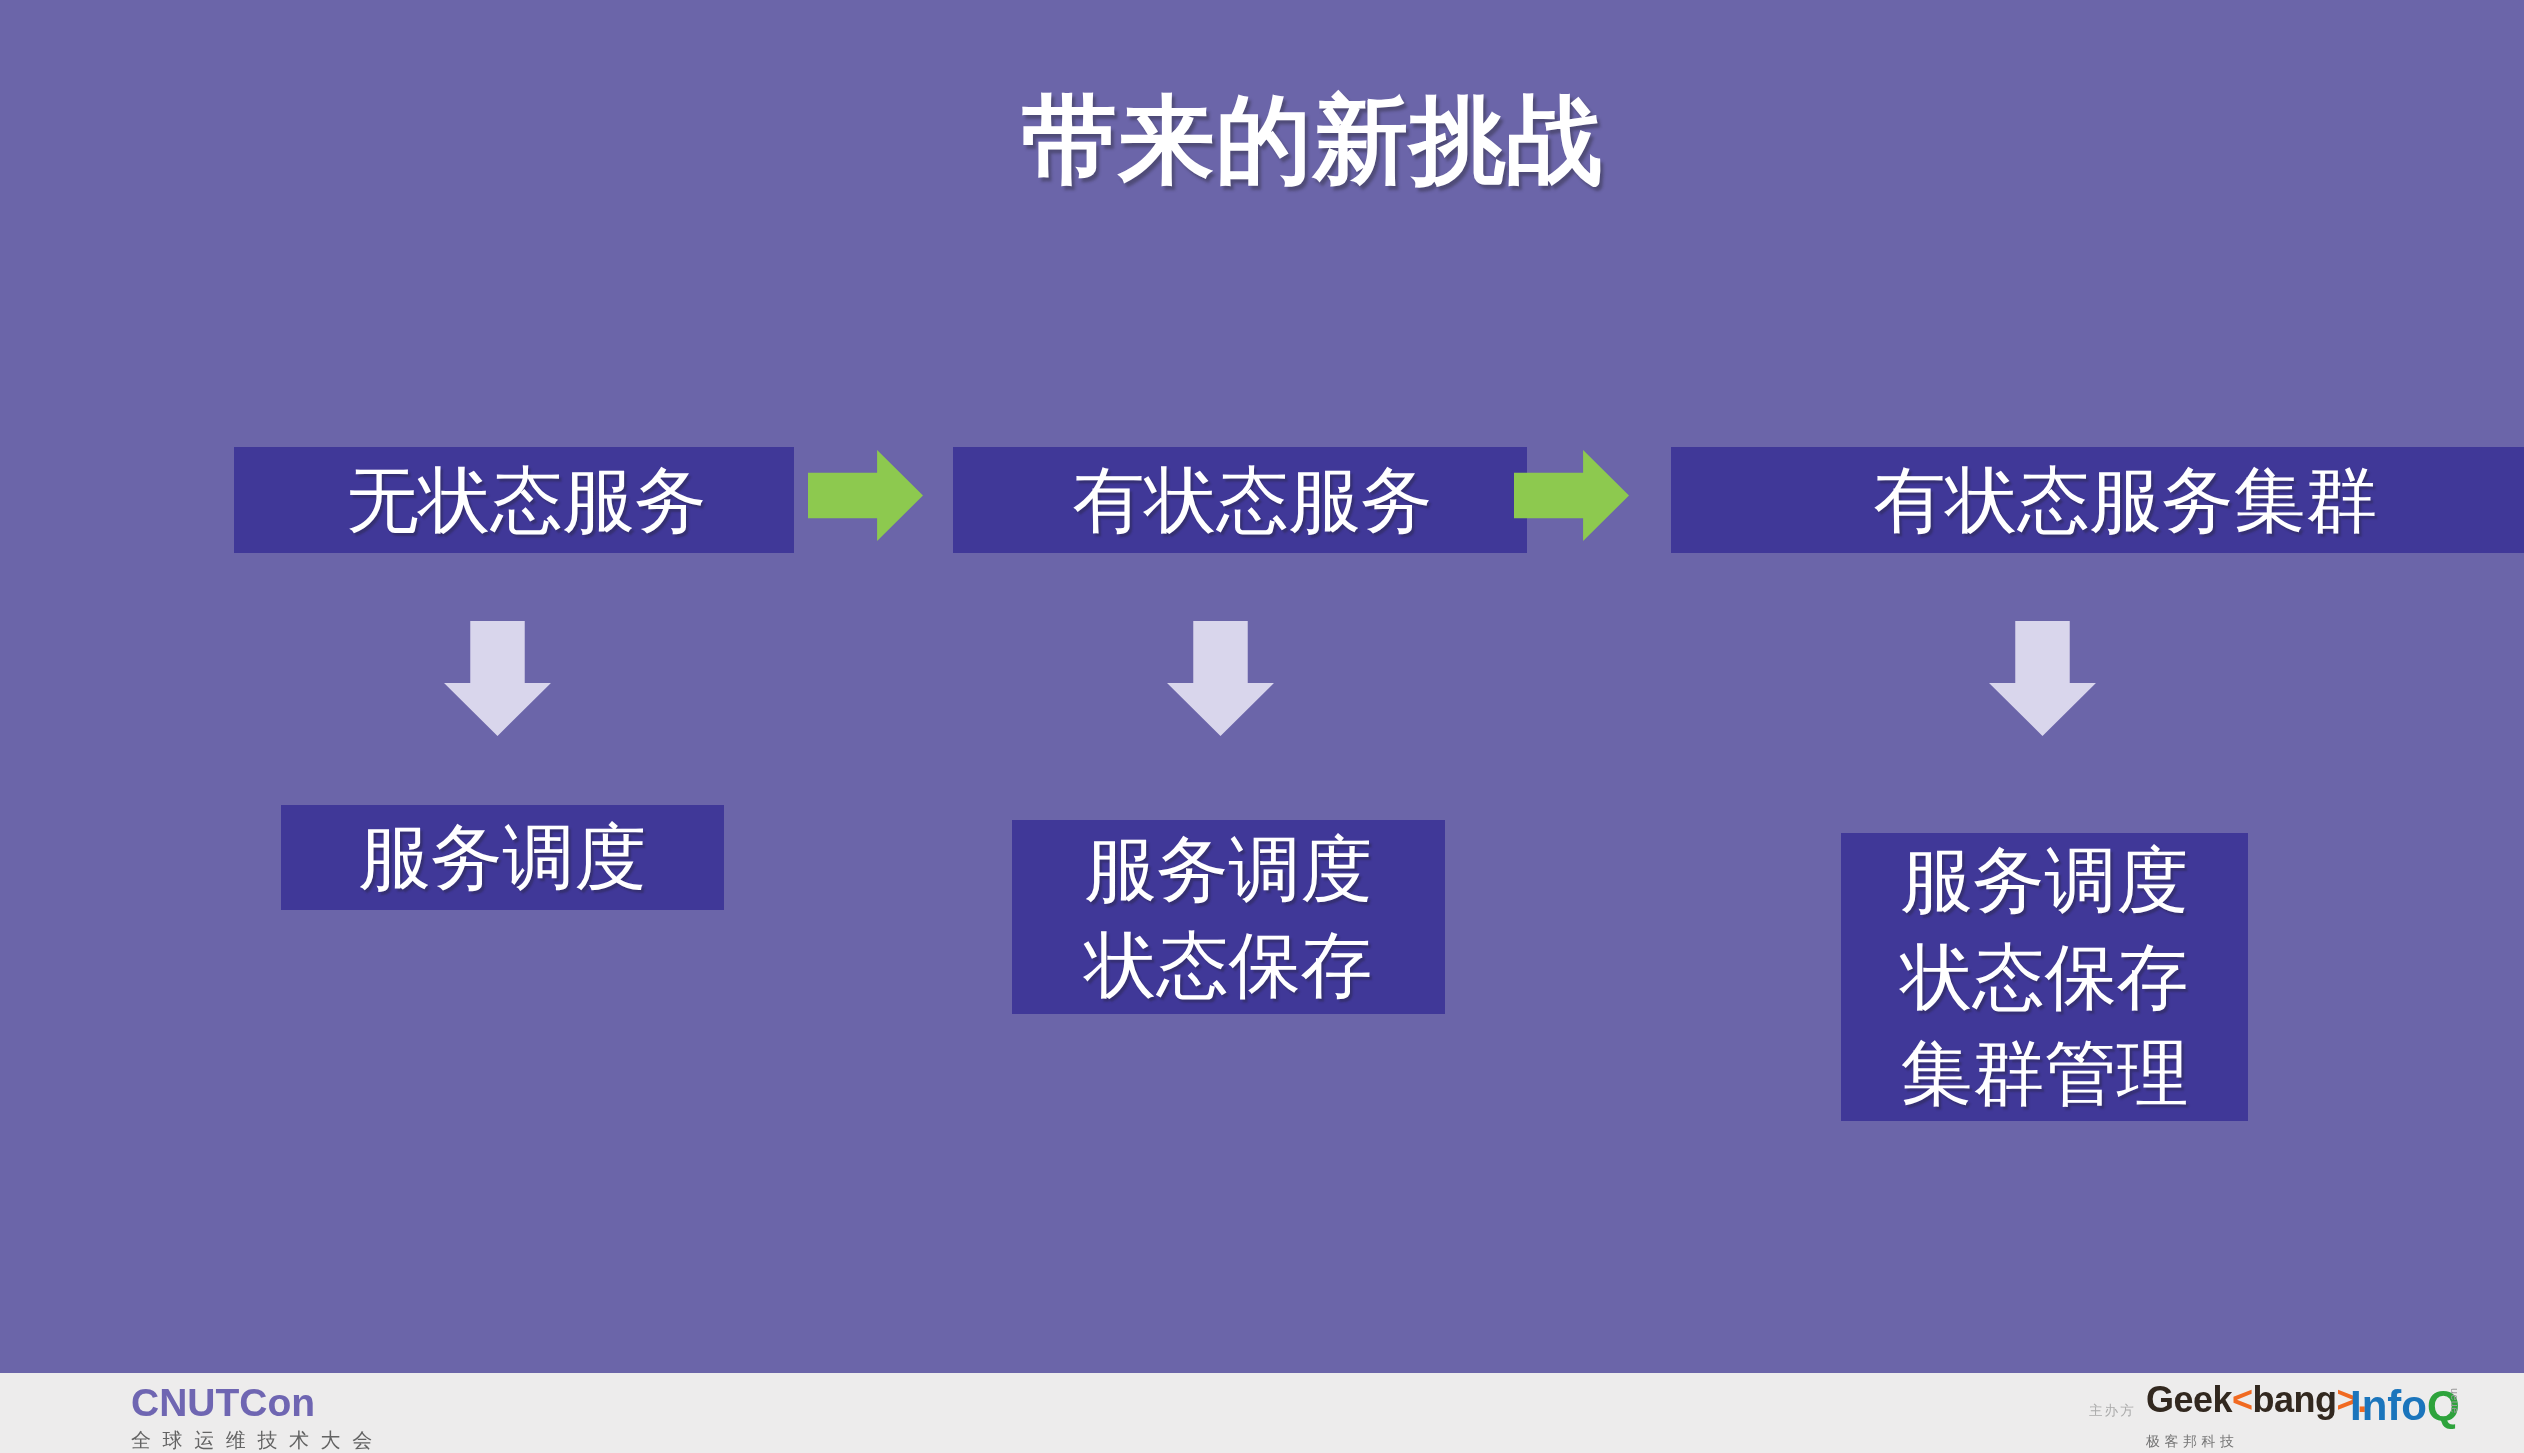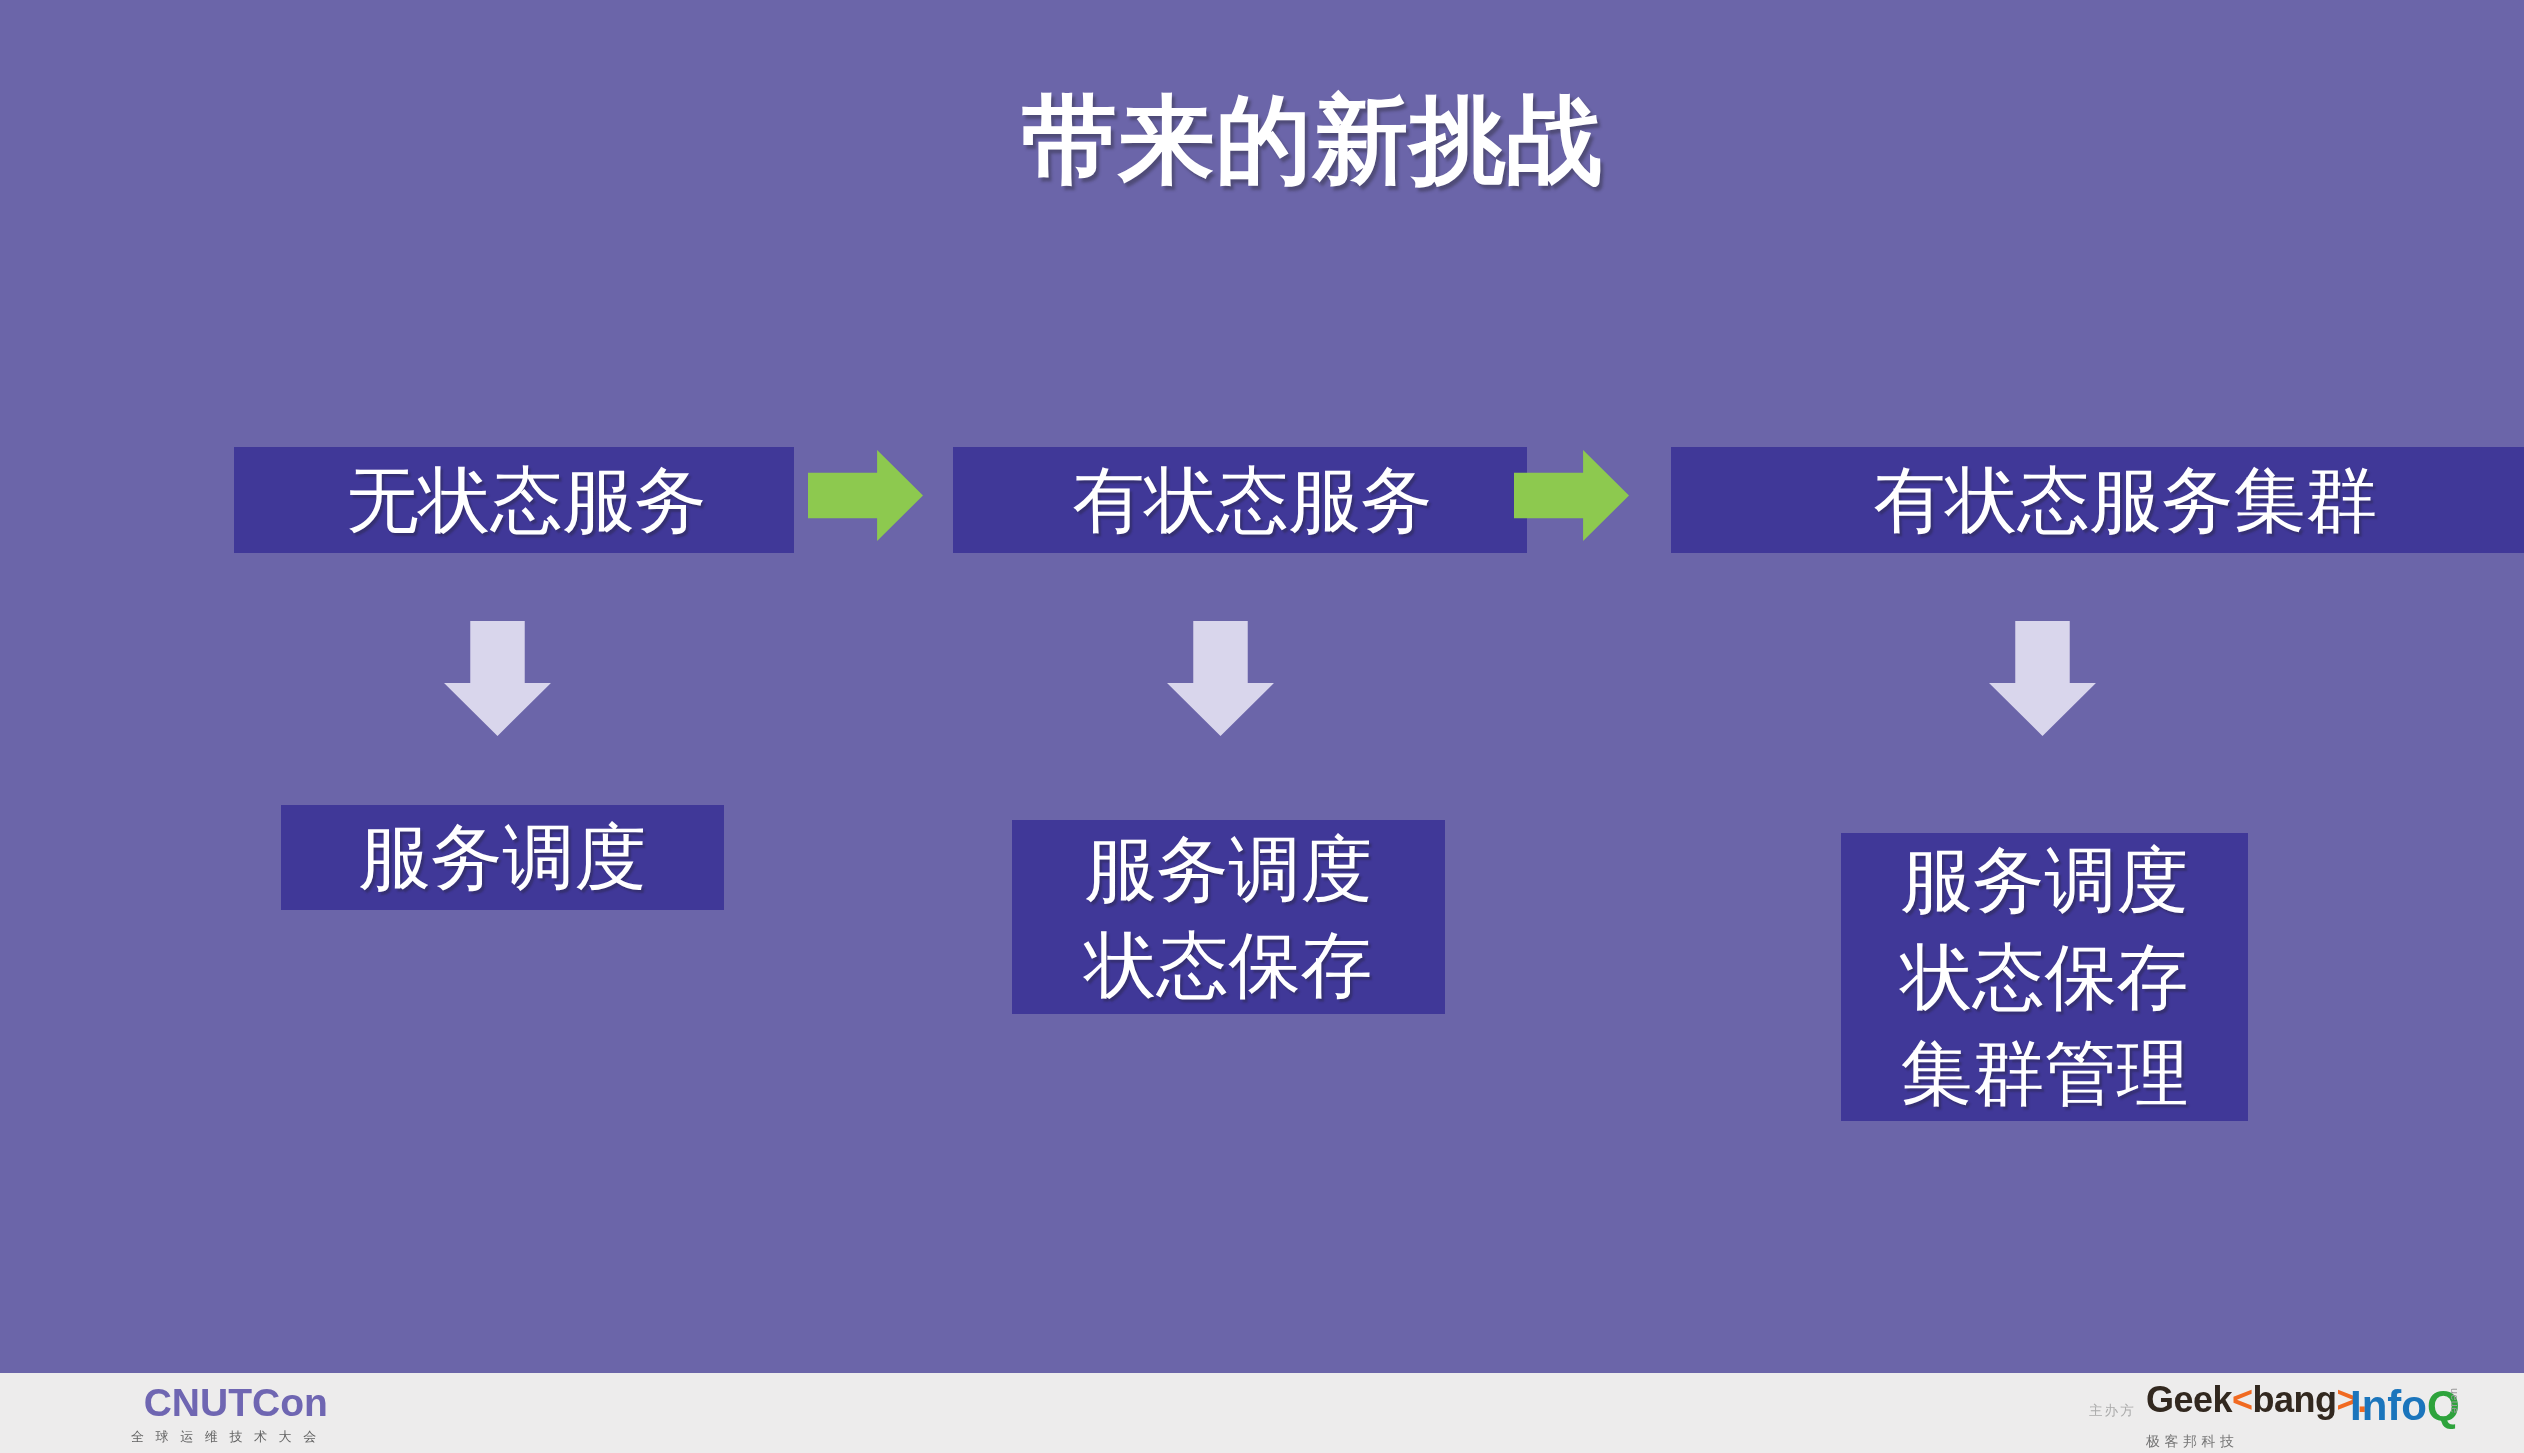--- a/index.html
+++ b/index.html
@@ -32,21 +32,21 @@
   .ad2{left:1167px;}
   .ad3{left:1989px;}
   .rb1{left:281px; top:805px;width:443px;height:105px;}
   .rb2{left:1012px;top:820px;width:433px;height:194px;flex-direction:column;}
   .rb3{left:1841px;top:833px;width:407px;height:288px;flex-direction:column;}
   .footer{
     position:absolute;left:0;top:1373px;width:2585px;height:81px;
   }
   .cnutcon{position:absolute;left:131px;top:10px;}
   .cnutcon .word{font-size:39px;font-weight:bold;letter-spacing:0px;line-height:1;}
-  .cnutcon .sub{margin-top:8px;font-size:13px;color:#636363;letter-spacing:11.6px;line-height:1;white-space:nowrap;}
+  .cnutcon .sub{margin-top:8px;font-size:20px;color:#636363;letter-spacing:11.6px;line-height:1;white-space:nowrap;}
   .organizer{position:absolute;left:2089px;top:29px;font-size:13.6px;color:#ababab;letter-spacing:2px;}
   .geekbang{position:absolute;left:2146px;top:9px;line-height:1;}
   .geekbang .word{font-size:36px;font-weight:bold;letter-spacing:-0.5px;white-space:nowrap;}
   .geekbang .sub{margin-top:16px;font-size:14px;color:#757575;letter-spacing:4.5px;line-height:1;}
   .infoq{position:absolute;left:2350px;top:12px;font-size:42px;font-weight:bold;line-height:1;white-space:nowrap;}
   .infoq .vert{
     display:inline-block;font-size:10.6px;font-weight:normal;color:#9a9a9a;
     transform:rotate(90deg) translateX(3px);transform-origin:left top;
     letter-spacing:0.5px;vertical-align:top;
   }
@@ -102,21 +102,21 @@
     <div class="fbox rb3" style="background-color: rgb(64, 56, 152);">
       <span>服务调度</span>
       <span>状态保存</span>
       <span>集群管理</span>
     </div>
   </div>
 
   <div class="footer" style="background-color: rgb(237, 236, 236);">
 
     <div class="cnutcon">
-      <div class="word" style="color: rgb(111, 102, 178); text-align: right;">CNUTCon</div>
+      <div class="word" style="color: rgb(111, 102, 178);">CNUTCon</div>
       <div class="sub">全球运维技术大会</div>
     </div>
 
     <div class="organizer">主办方</div>
 
     <div class="geekbang">
       <div class="word" style="color: rgb(50, 40, 31);">
         <span>Geek</span><span style="color: rgb(241, 106, 33);">&lt;</span><span>bang</span><span style="color: rgb(241, 106, 33);">&gt;</span><span style="color: rgb(241, 106, 33);">.</span>
       </div>
       <div class="sub">极客邦科技</div>

